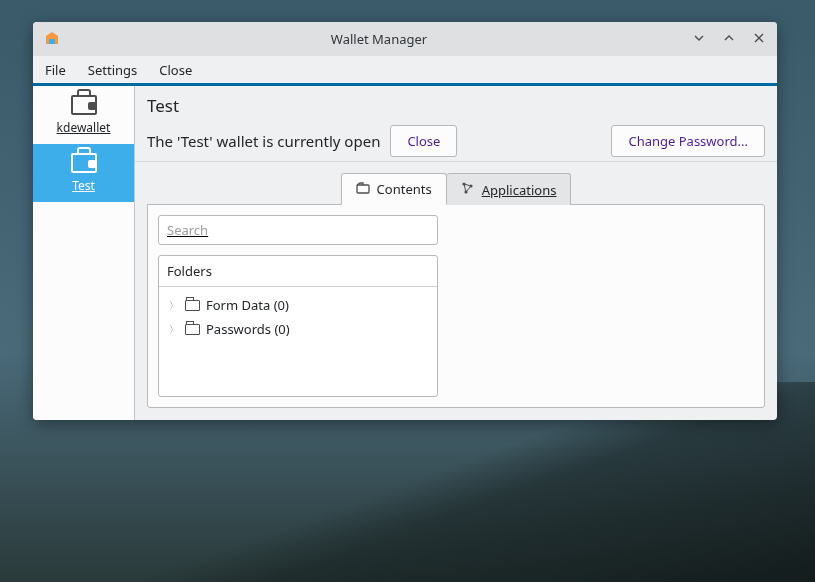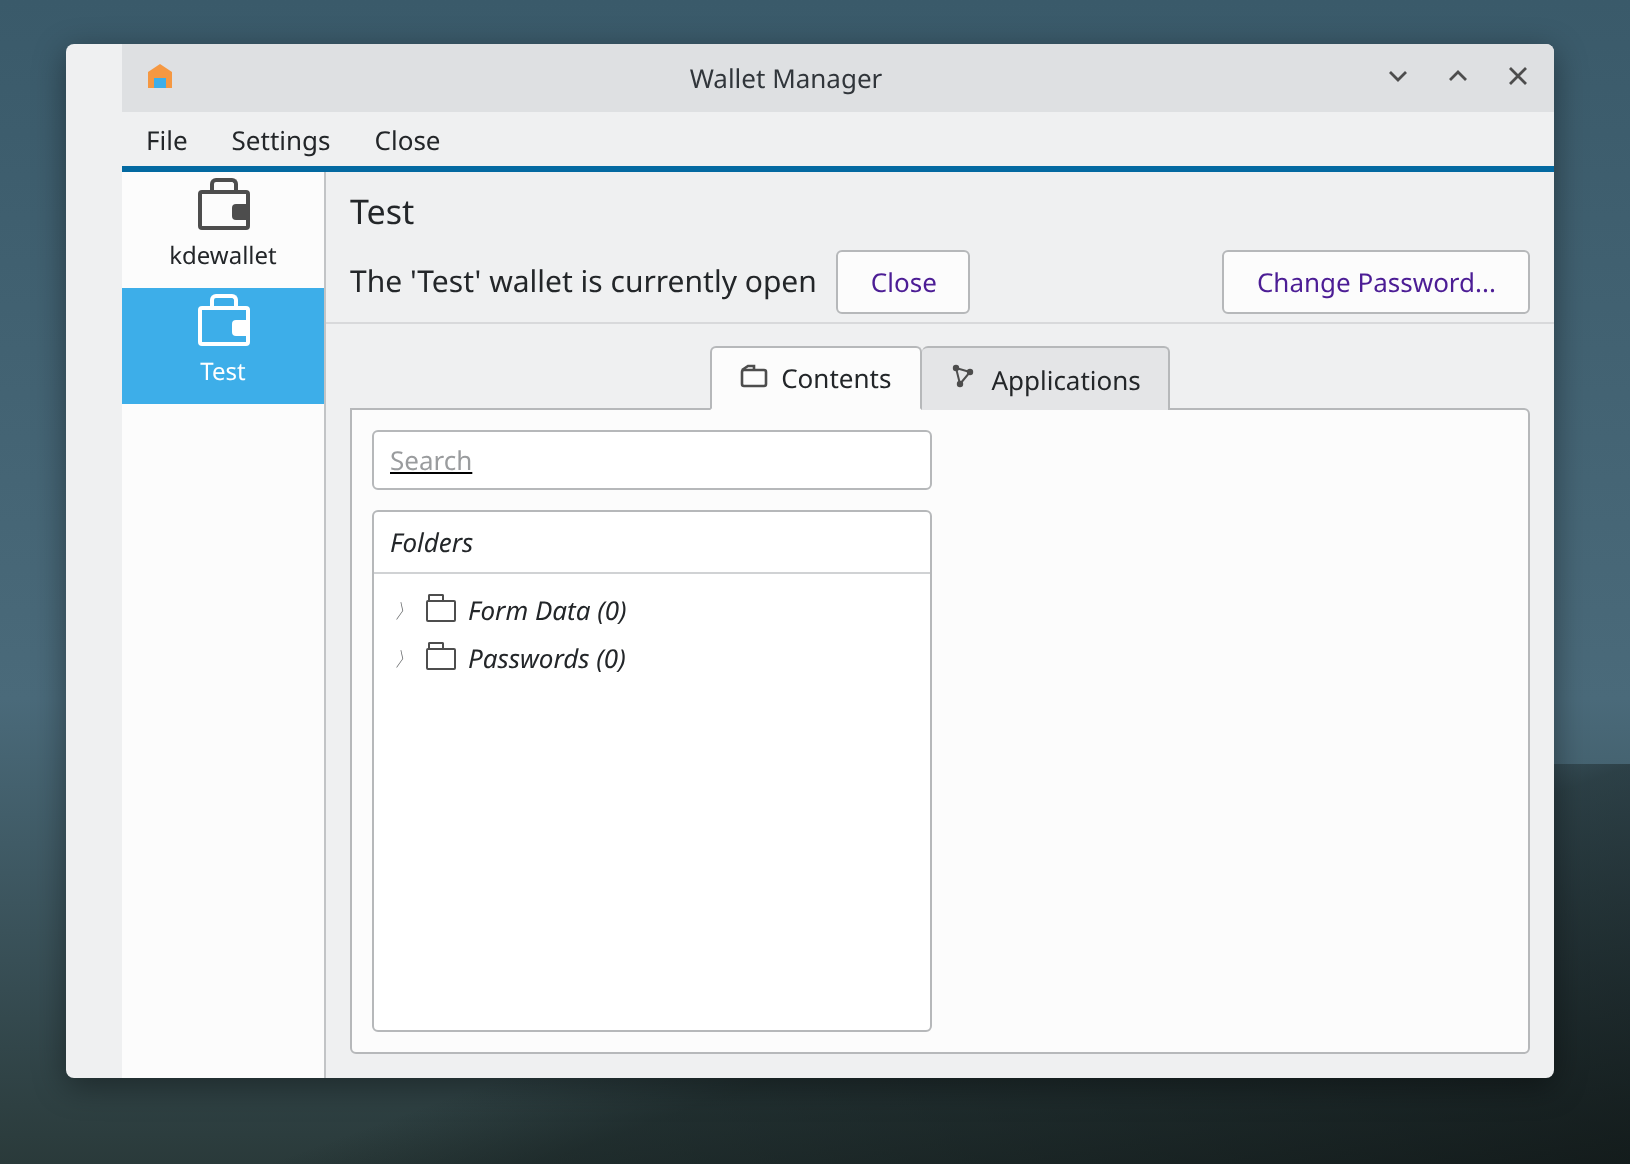--- a/index.html
+++ b/index.html
@@ -4,23 +4,23 @@
 <style>
 * { box-sizing: border-box; margin: 0; padding: 0; font-family: "Noto Sans", "Segoe UI", sans-serif; }
 body {
   width: 815px; height: 582px;
   background: linear-gradient(to bottom, #3a5a6a 0%, #4a6a7a 60%, #2a3a3a 100%);
   position: relative;
   font-size: 13px;
   color: #232629;
 }
 .window {
-  position: absolute; left: 33px; top: 22px; width: 744px; height: 517px;
+  position: absolute; left: 33px; top: 22px; width: 744px; height: 398px;
   background: #eff0f1; border-radius: 4px; box-shadow: 0 4px 16px rgba(0,0,0,0.4);
-  display: flex; flex-direction: column; overflow: hidden; padding-left: 28px;
+  display: flex; flex-direction: column; overflow: hidden;
 }
 .titlebar {
   height: 34px; display: flex; align-items: center; padding: 0 10px;
   background: #dee0e2;
 }
 .titlebar .app-icon { width: 18px; height: 18px; margin-right: 6px; display:flex;align-items:center;justify-content:center;}
 .titlebar .title { flex: 1; text-align: center; font-size: 13px; color: #31363b; }
 .titlebar .win-controls { display: flex; gap: 14px; }
 .titlebar .win-controls span { cursor: pointer; width: 16px; text-align:center; color:#4d4d4d; }
 .menubar {
@@ -28,21 +28,21 @@
   background: #eff0f1; border-bottom: 3px solid #0369a1;
 }
 .menubar span { cursor: pointer; font-size: 13px; }
 .body { flex: 1; display: flex; min-height: 0; }
 .sidebar {
   width: 102px; background: #fcfcfc; border-right: 1px solid #c2c4c6;
   display: flex; flex-direction: column;
 }
 .sidebar-item {
   height: 58px; display: flex; flex-direction: column; align-items: center; justify-content: center;
-  gap: 4px; cursor: pointer; font-size: 12px;
+  gap: 4px; cursor: pointer; font-size: 12px; text-decoration: underline;
 }
 .sidebar-item.selected { background: #3daee9; color: #fff; }
 .wallet-ico { width: 26px; height: 20px; border: 2px solid currentColor; border-radius: 2px; position: relative; color:#4d4d4d;}
 .sidebar-item.selected .wallet-ico { color:#fff; }
 .wallet-ico::before { content:""; position:absolute; width:10px; height:6px; border:2px solid currentColor; border-bottom:none; border-radius:3px 3px 0 0; top:-8px; left:50%; transform:translateX(-50%); }
 .wallet-ico::after { content:""; position:absolute; right:-2px; top:5px; width:9px; height:8px; background:currentColor; border-radius:2px 0 0 2px; }
 .main {
   flex: 1; display: flex; flex-direction: column; padding: 0; min-height: 0;
 }
 .header {
@@ -61,32 +61,32 @@
 .tab-strip {
   display: flex; padding: 10px 12px 0 12px; justify-content: center;
 }
 .tab {
   display: flex; align-items: center; gap: 7px;
   padding: 6px 14px; border: 1px solid #b6b8ba; background: #e4e5e7;
   border-bottom: none; cursor: pointer; font-size: 13px;
   border-radius: 3px 3px 0 0; margin-right: 0; position:relative; top:1px;
 }
 .tab.active { background: #fcfcfc; border-bottom: 1px solid #fcfcfc; }
-.tab:not(.active){ border-left:none;}
+.tab:not(.active){ border-left:none;text-decoration:underline;}
 .tab-panel {
   margin: 0 12px 12px 12px; flex:1; border: 1px solid #b6b8ba; background: #fcfcfc;
   border-radius: 0 3px 3px 3px; padding: 10px; display:flex; flex-direction:column; gap:10px; min-height:0;
 }
 .search {
   width: 280px; padding: 5px 8px; border:1px solid #b6b8ba; border-radius:3px; font-size:13px; background:#fff;text-decoration:underline;
 }
 .search::placeholder{color:#9a9c9e;}
 .tree-box {
   width: 280px; border:1px solid #b6b8ba; border-radius:3px; background:#fff;
-  display:flex; flex-direction:column; flex:1; min-height:0;font-style:italic;
+  display:flex; flex-direction:column; flex:1; min-height:0;
 }
 .tree-header{ padding:6px 8px; border-bottom:1px solid #d0d2d4; font-size:13px;}
 .tree-body{ flex:1; padding:6px 4px; overflow:auto;}
 .tree-row{ display:flex; align-items:center; gap:6px; padding:3px 6px; font-size:13px; cursor:pointer;}
 .tree-row .expand{ width:10px; color:#6a6c6e; font-size:10px;}
 .tree-row .folder-ico{ width:15px; height:11px; border:1.4px solid #4d4d4d; border-radius:1px; position:relative;}
 .tree-row .folder-ico::before{content:"";position:absolute;top:-4px;left:0;width:6px;height:3px;border:1.4px solid #4d4d4d;border-bottom:none;border-radius:1px 1px 0 0;}
 .bottom-actions{ display:flex; gap:8px; justify-content:flex-end;}
 .bg-mountains{ position:absolute; left:0; right:0; bottom:0; height:200px; pointer-events:none;
   background: linear-gradient(160deg, transparent 50%, rgba(20,30,30,0.5) 60%, rgba(10,15,15,0.7) 100%);}

